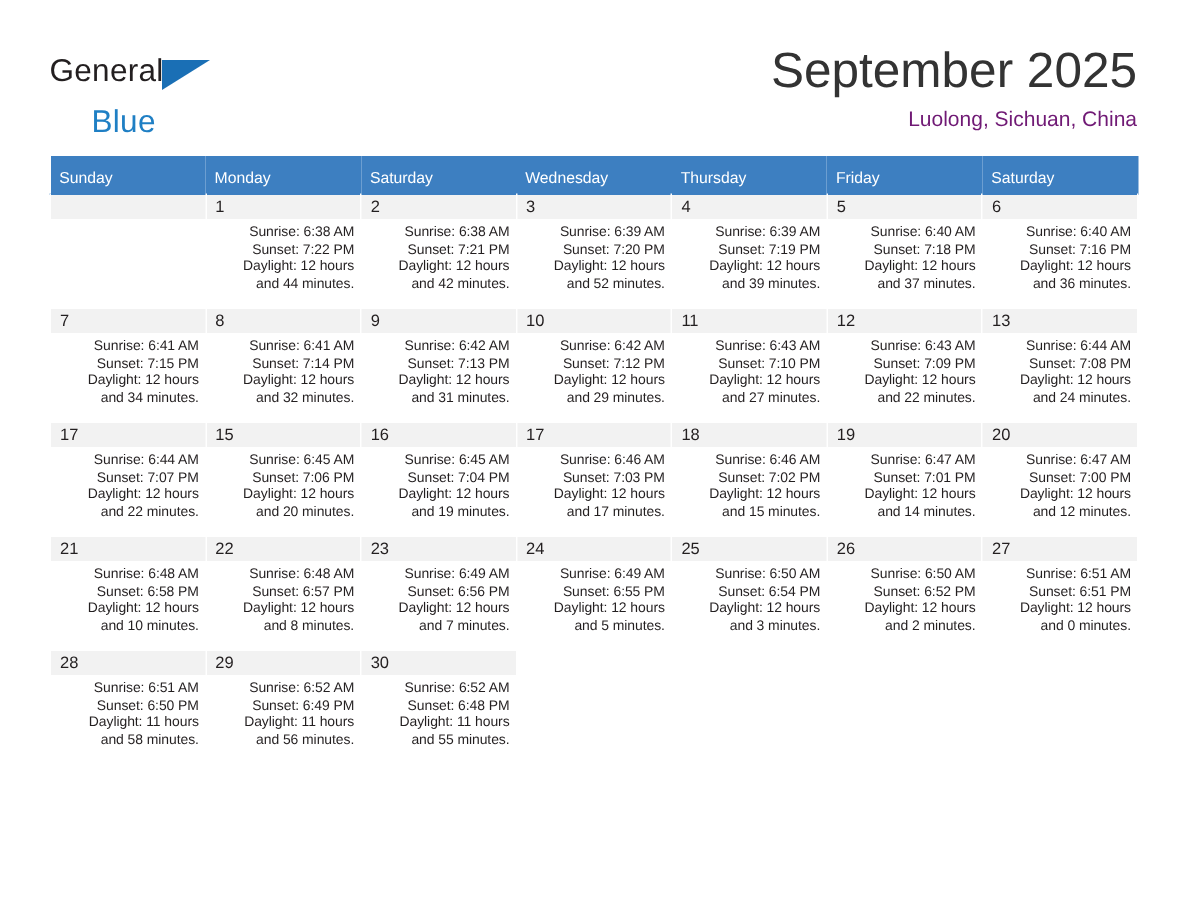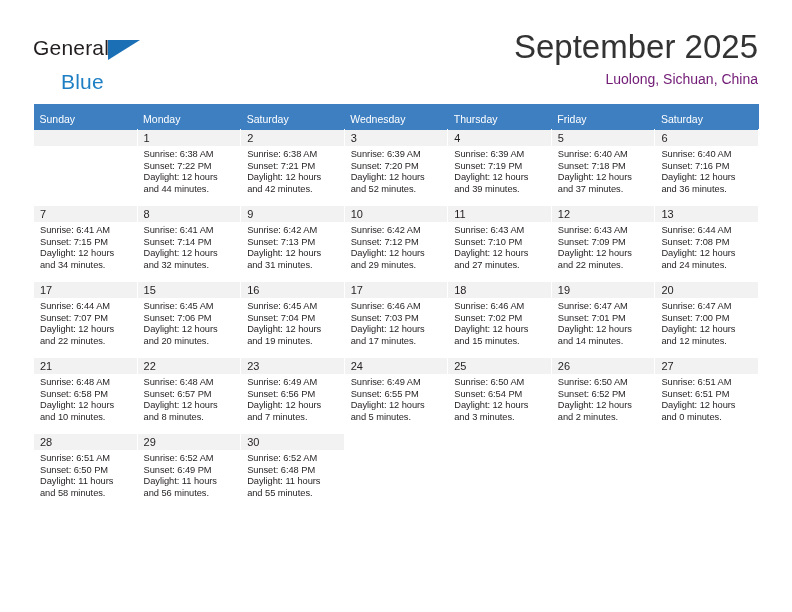--- a/index.html
+++ b/index.html
@@ -137,20 +137,21 @@
   }
   .daycell.blank .daynum-band {
     background: #ffffff;
   }
   .info {
     padding: 3px 4px 0 6px;
     font-size: 9.3px;
     line-height: 11.6px;
     color: #231f20;
     letter-spacing: -0.05px;
+    text-align: right;
   }
   .info div {
     white-space: nowrap;
   }
 </style>
 </head>
 <body>
 
 <div class="page">
 

